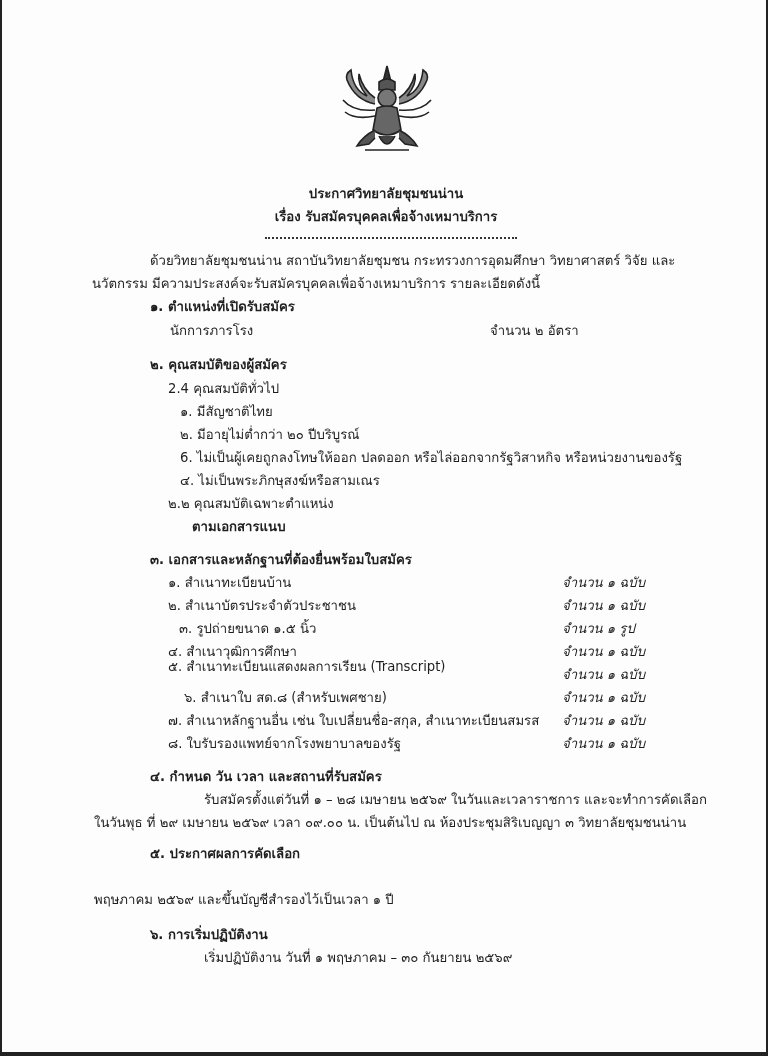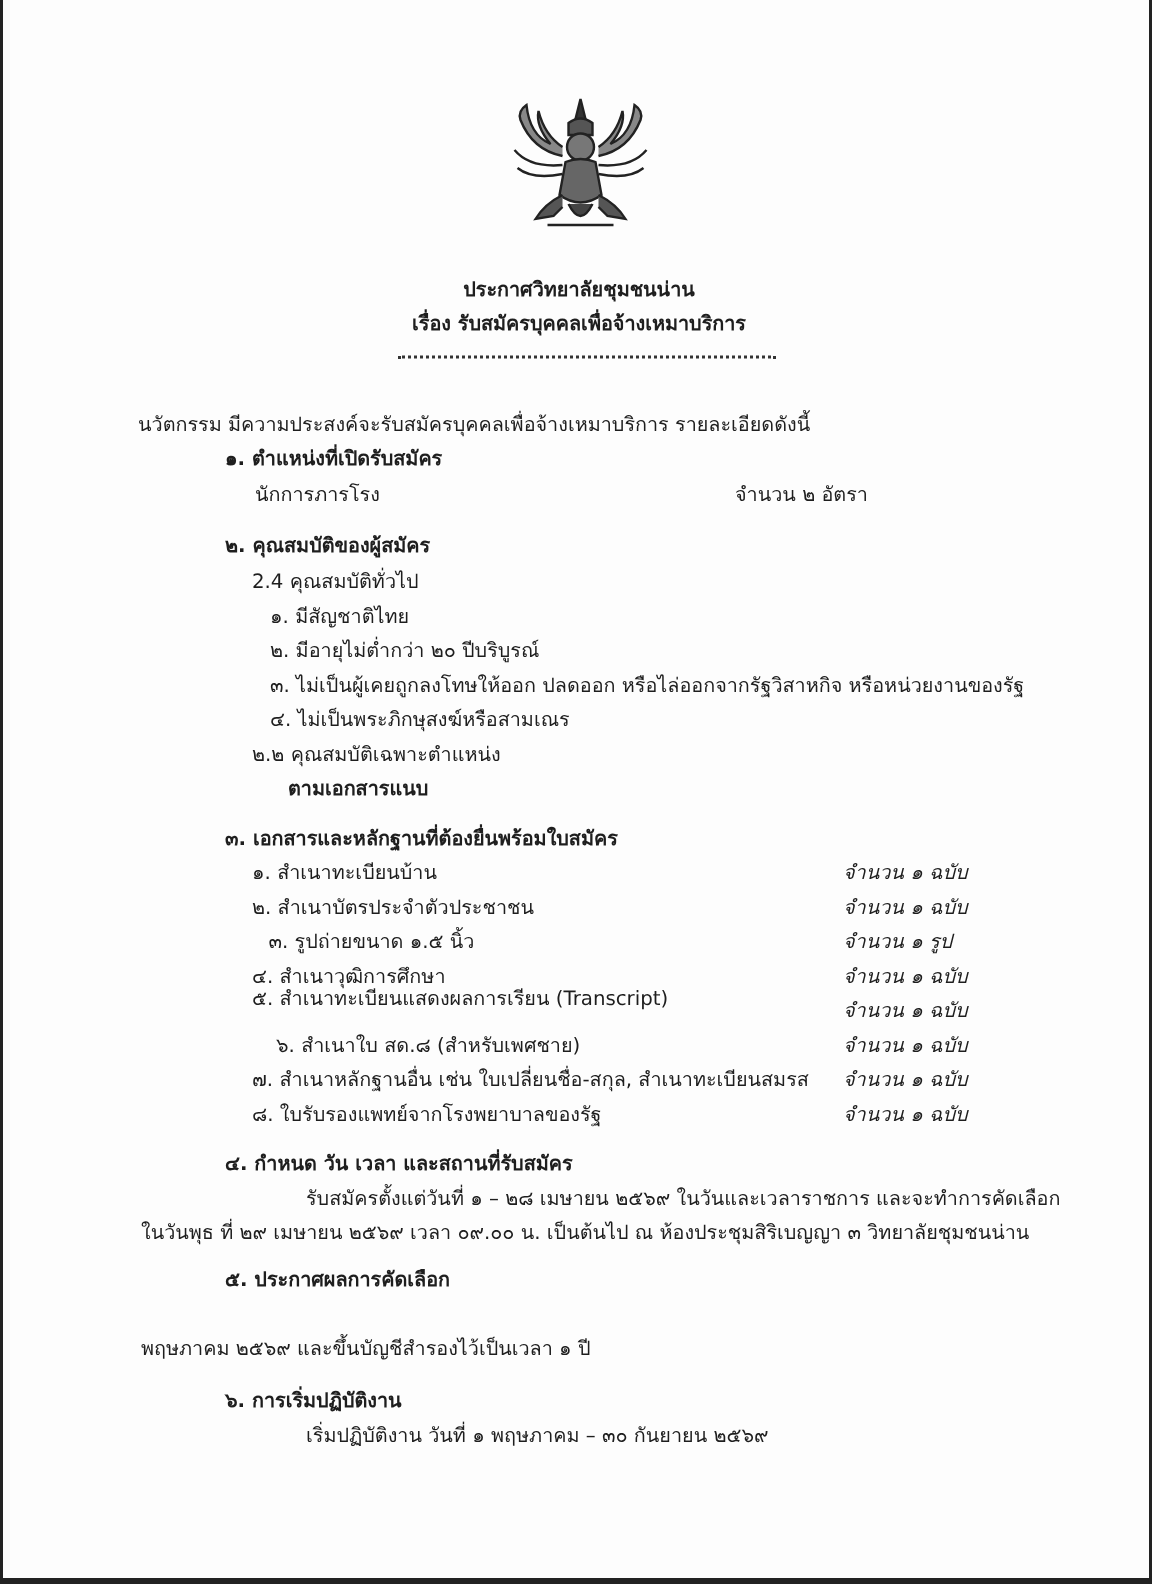--- a/index.html
+++ b/index.html
@@ -69,31 +69,32 @@
       <path d="M64 70 Q76 76 82 86 L70 84 L64 78" fill="#555"></path>
       <path d="M44 76 Q52 92 60 76" fill="#444"></path>
       <path d="M30 90 L74 90"></path>
     </g>
   </svg>
 
   <div class="abs center t b" style="top:185px;">ประกาศวิทยาลัยชุมชนน่าน</div>
   <div class="abs center t b" style="top:208px;">เรื่อง รับสมัครบุคคลเพื่อจ้างเหมาบริการ</div>
   <div class="dots"></div>
 
+  <div class="abs t" style="left:148px; top:252px;">ด้วยวิทยาลัยชุมชนน่าน สถาบันวิทยาลัยชุมชน กระทรวงการอุดมศึกษา วิทยาศาสตร์ วิจัย และ</div>
   <div class="abs t" style="left:90px; top:275px;">นวัตกรรม มีความประสงค์จะรับสมัครบุคคลเพื่อจ้างเหมาบริการ รายละเอียดดังนี้</div>
 
   <div class="abs t b" style="left:148px; top:298px;">๑. ตำแหน่งที่เปิดรับสมัคร</div>
   <div class="abs t" style="left:168px; top:322px;">นักการภารโรง</div>
   <div class="abs t" style="left:488px; top:322px;">จำนวน ๒ อัตรา</div>
 
   <div class="abs t b" style="left:148px; top:356px;">๒. คุณสมบัติของผู้สมัคร</div>
   <div class="abs t" style="left:166px; top:380px;">2.4 คุณสมบัติทั่วไป</div>
   <div class="abs t" style="left:178px; top:403px;">๑. มีสัญชาติไทย</div>
   <div class="abs t" style="left:178px; top:426px;">๒. มีอายุไม่ต่ำกว่า ๒๐ ปีบริบูรณ์</div>
-  <div class="abs t" style="left:178px; top:449px;">๓. ไม่เป็นผู้เคยถูกลงโทษให้ออก ปลดออก หรือไล่ออกจากรัฐวิสาหกิจ หรือหน่วยงานของรัฐ</div>
+  <div class="abs t" style="left:178px; top:449px;">6. ไม่เป็นผู้เคยถูกลงโทษให้ออก ปลดออก หรือไล่ออกจากรัฐวิสาหกิจ หรือหน่วยงานของรัฐ</div>
   <div class="abs t" style="left:178px; top:472px;">๔. ไม่เป็นพระภิกษุสงฆ์หรือสามเณร</div>
   <div class="abs t" style="left:166px; top:495px;">๒.๒ คุณสมบัติเฉพาะตำแหน่ง</div>
   <div class="abs t b" style="left:190px; top:518px;">ตามเอกสารแนบ</div>
 
   <div class="abs t b" style="left:148px; top:551px;">๓. เอกสารและหลักฐานที่ต้องยื่นพร้อมใบสมัคร</div>
   <div class="abs t" style="left:166px; top:574px;">๑. สำเนาทะเบียนบ้าน</div>
   <div class="abs t qty" style="top:574px;">จำนวน ๑ ฉบับ</div>
   <div class="abs t" style="left:166px; top:597px;">๒. สำเนาบัตรประจำตัวประชาชน</div>
   <div class="abs t qty" style="top:597px;">จำนวน ๑ ฉบับ</div>
   <div class="abs t" style="left:177px; top:620px;">๓. รูปถ่ายขนาด ๑.๕ นิ้ว</div>

